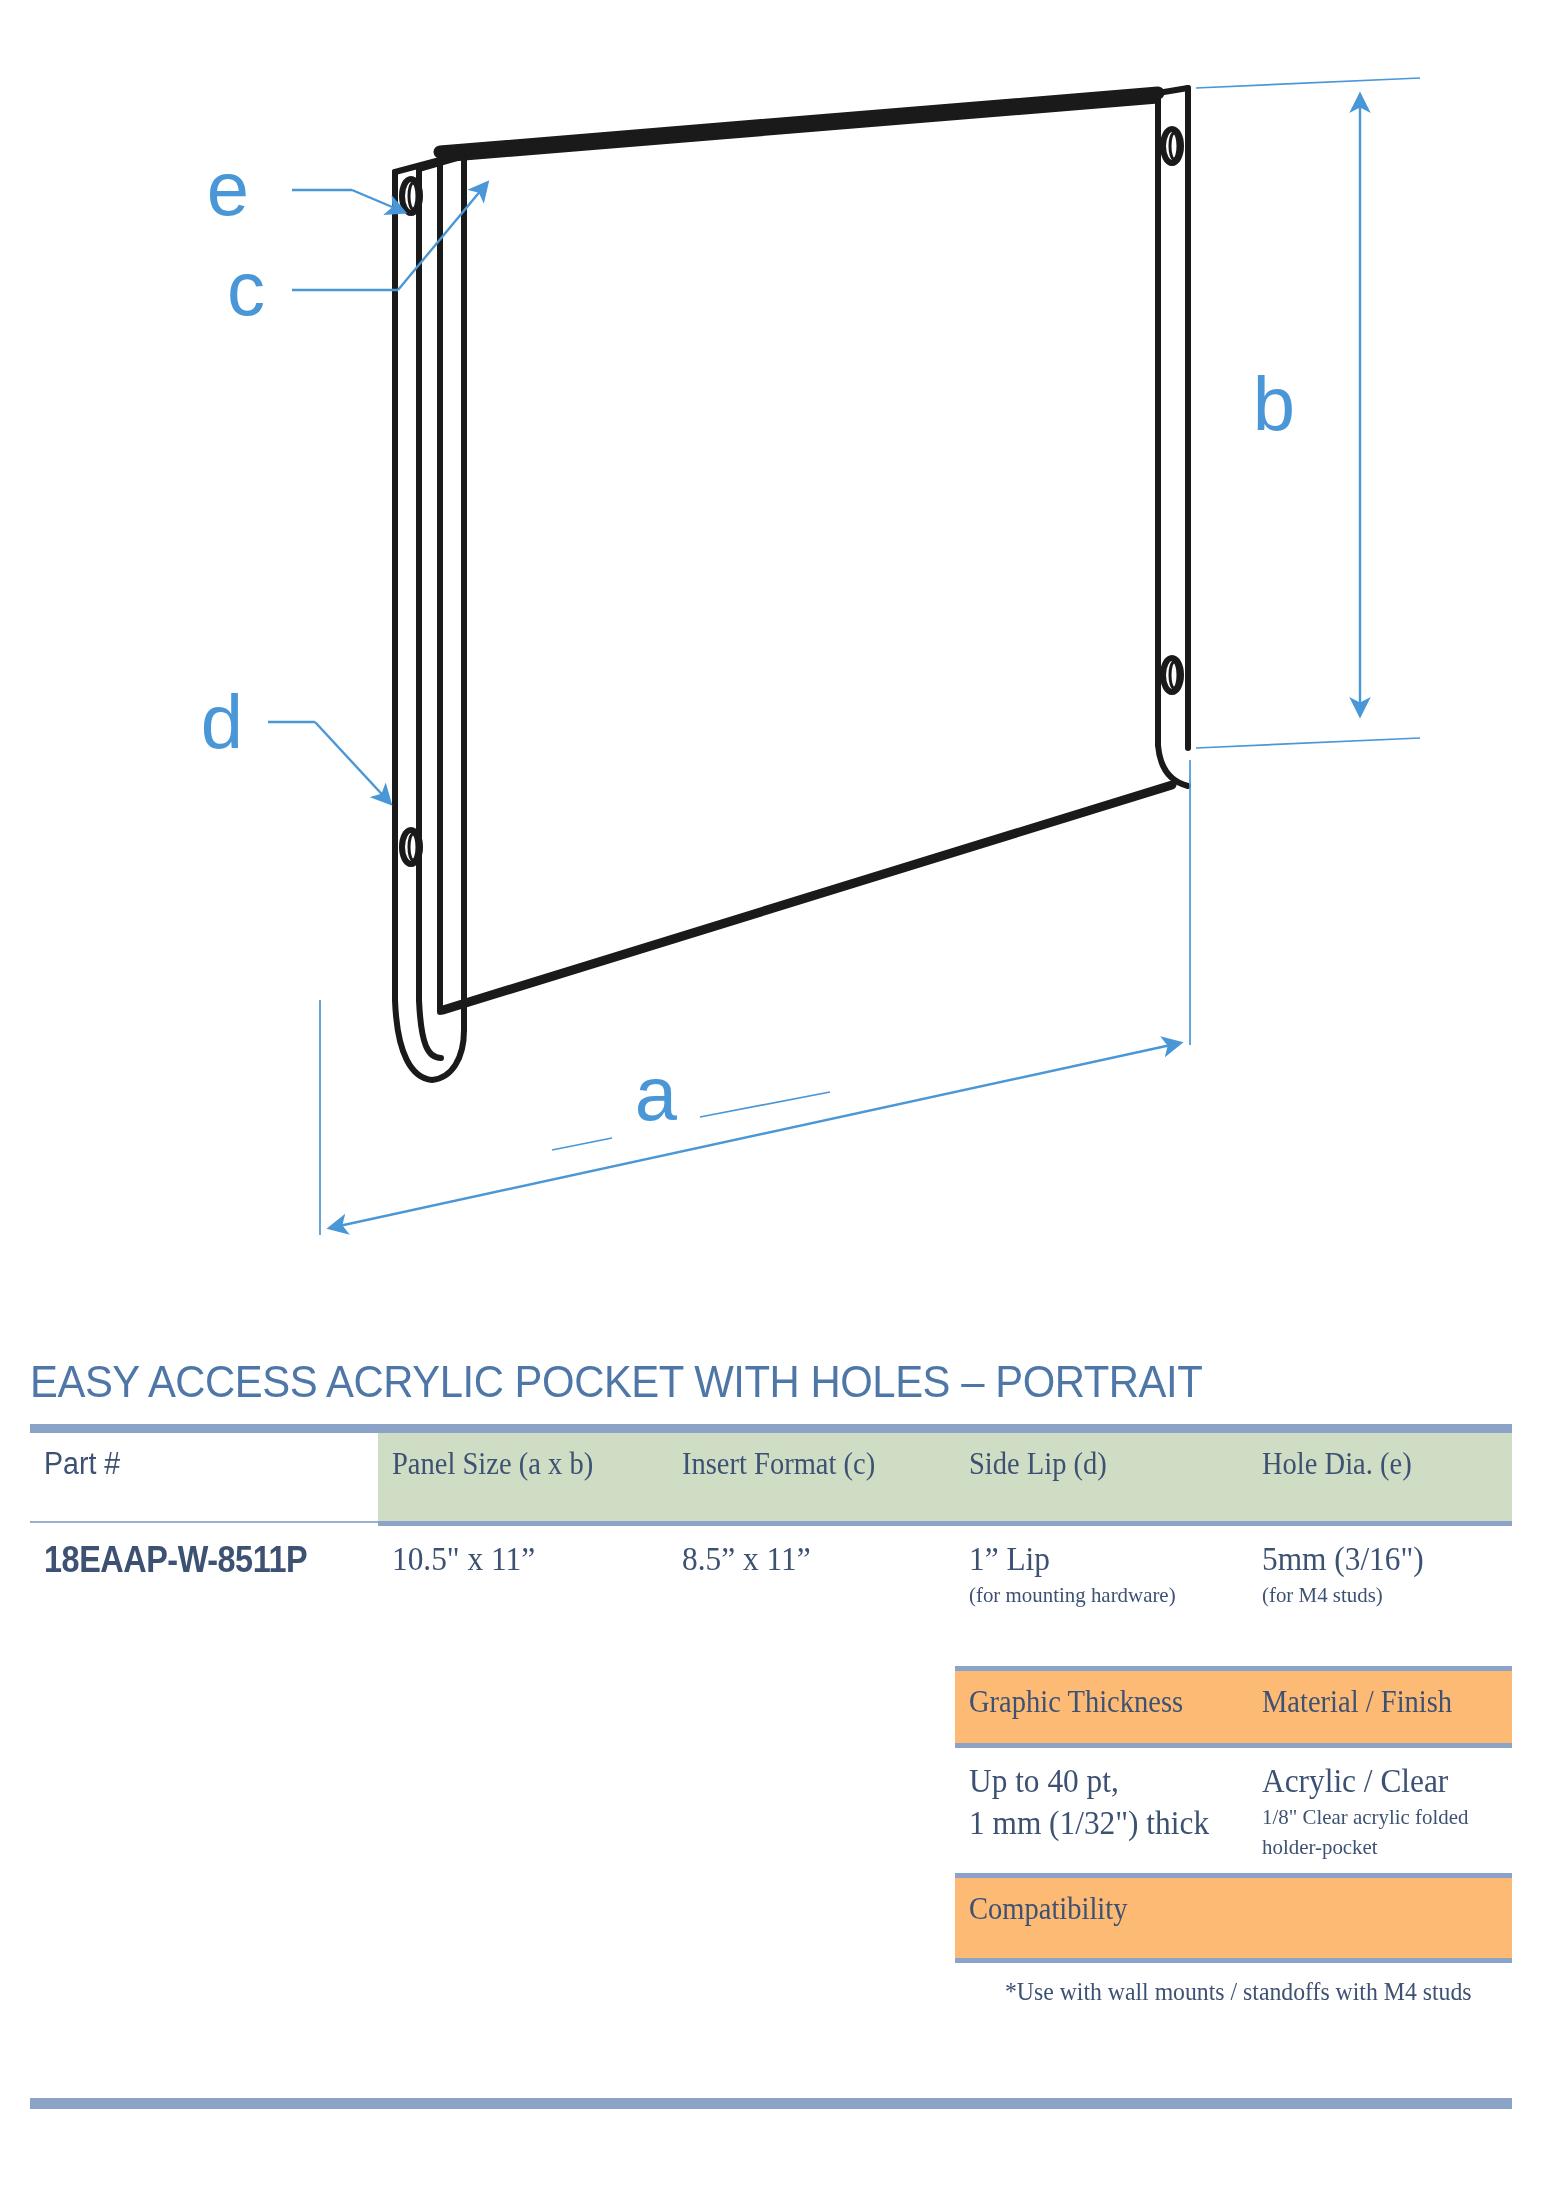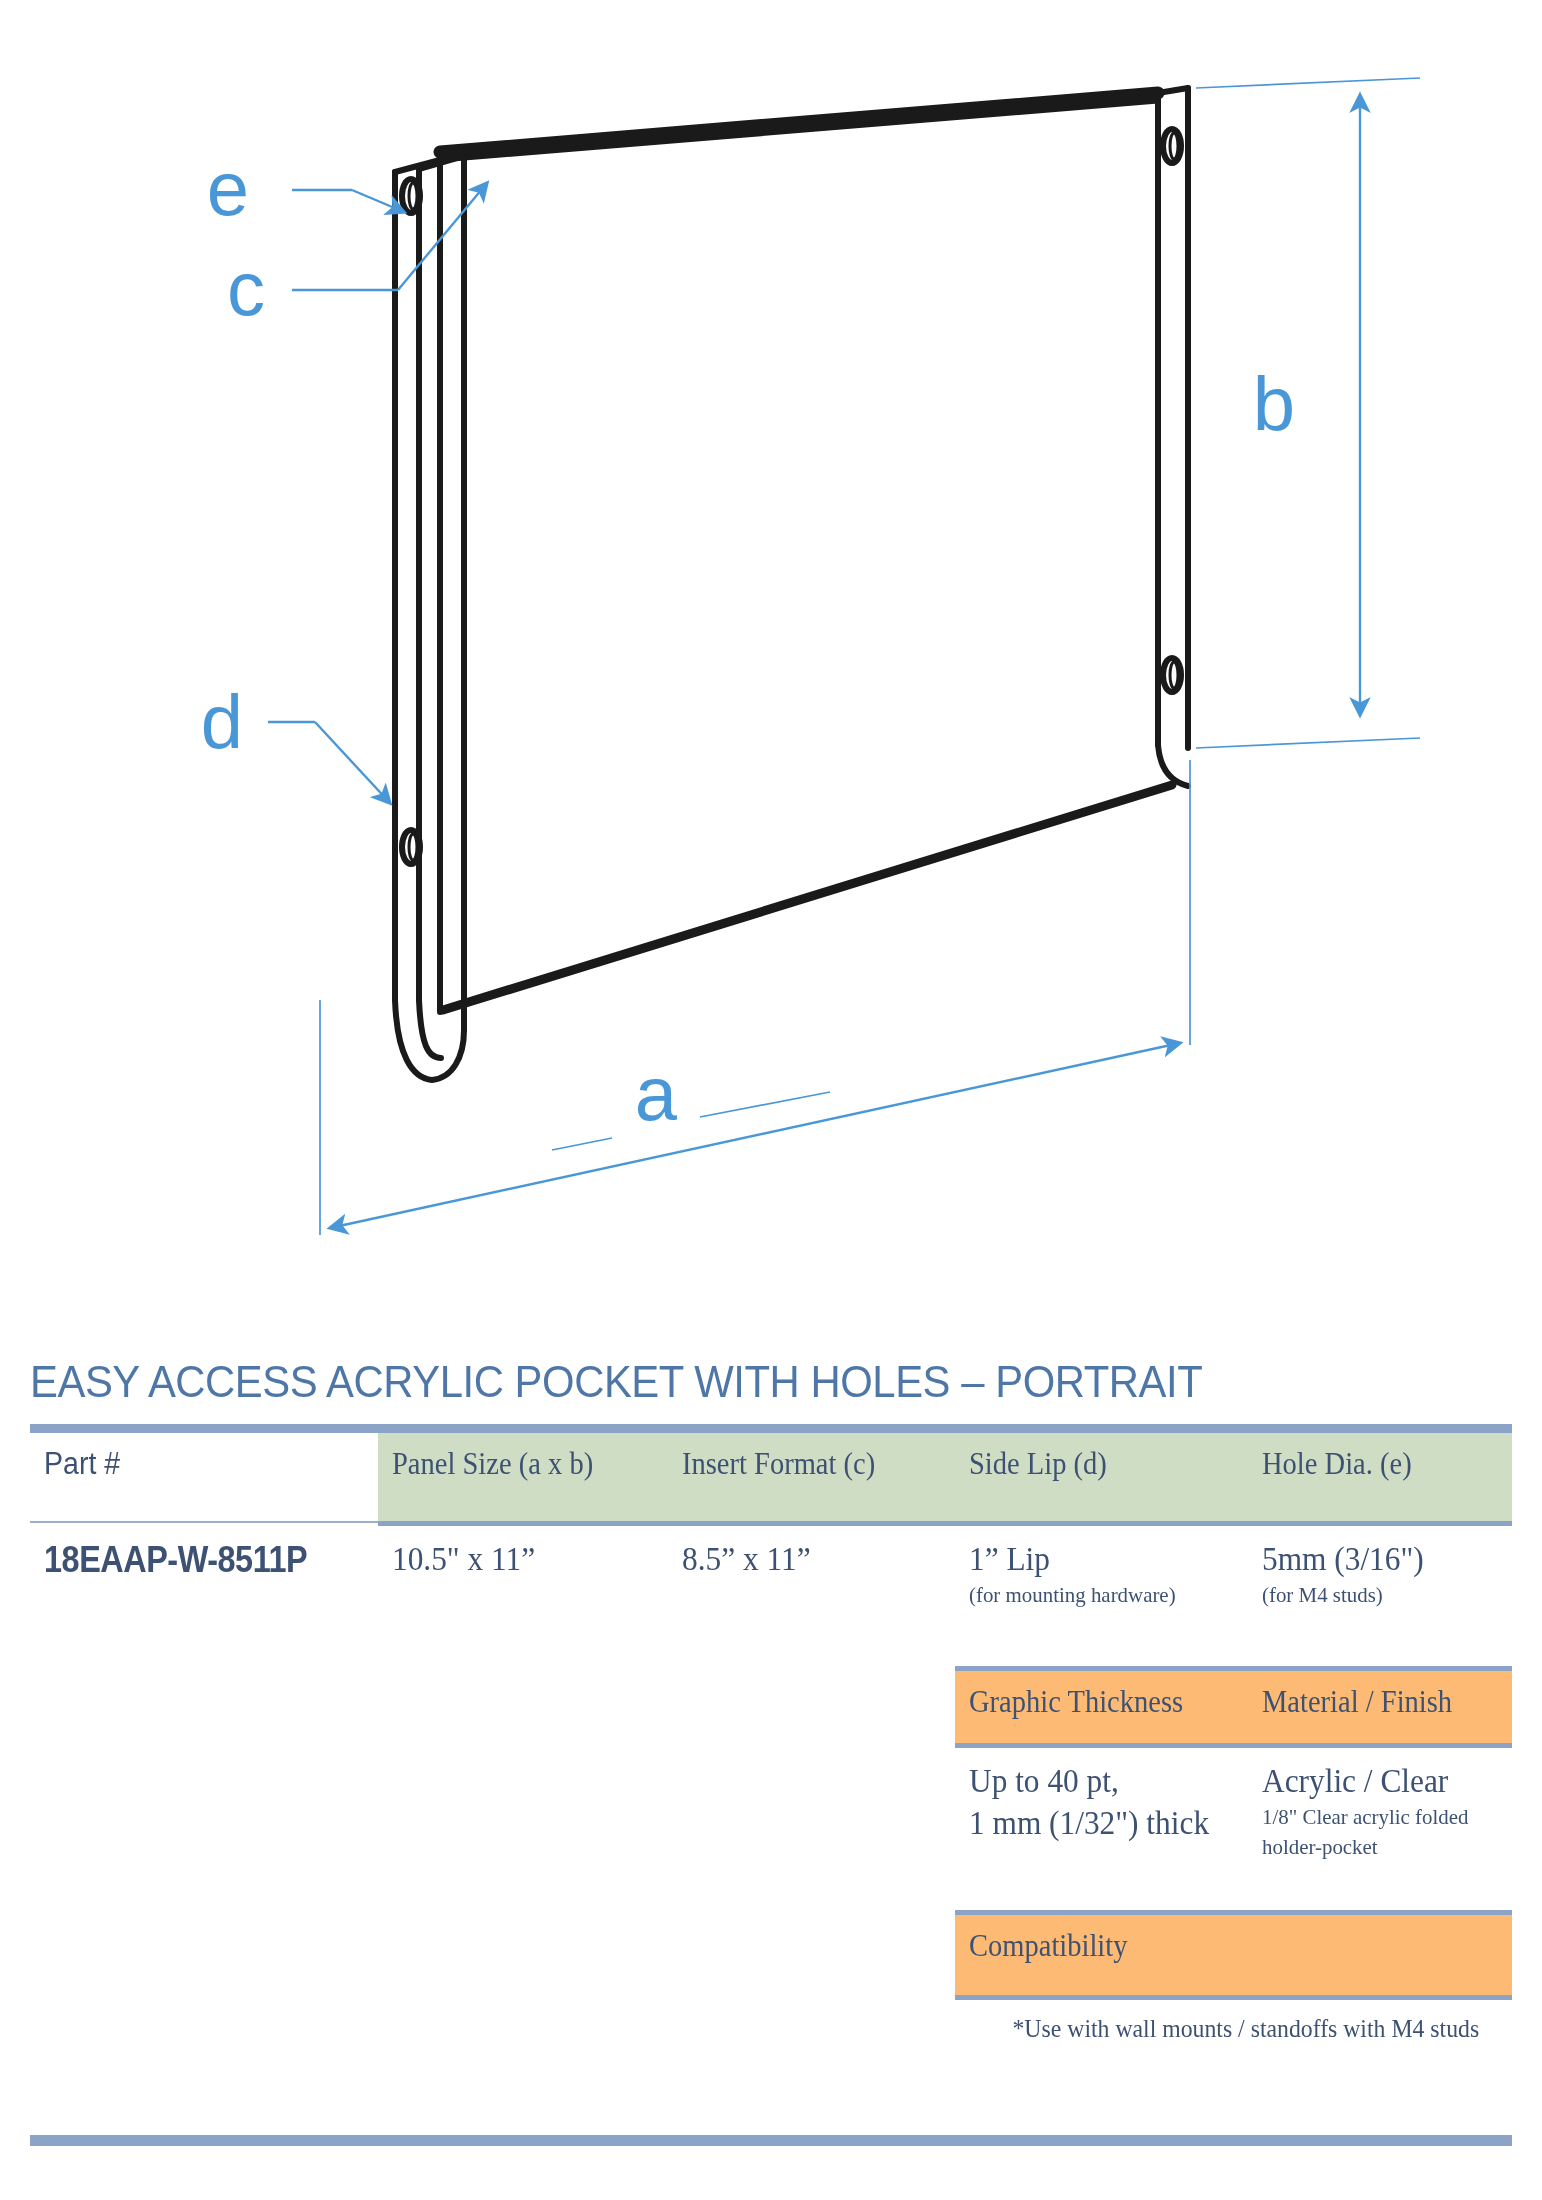--- a/index.html
+++ b/index.html
@@ -60,21 +60,21 @@
     width: 1482px;
     table-layout: fixed;
   }
   table.spec-table td {
     vertical-align: top;
     padding: 0;
     border: 0;
   }
 
   .cell-pad {
-    padding: 12px 6px 10px 14px;
+    padding: 12px 14px 10px 14px;
   }
 
   .col-sep {
     border-left: 2px solid #9bb0cf;
     font-family: Liberation Serif, serif;
   }
 
   .hdr-green {
     background: #cfddc5;
   }
@@ -353,21 +353,21 @@
       <td class="col-sep"></td>
       <td colspan="2">
             <div class="row-rule"></div>
           </td>
     </tr>
 
     <tr>
       <td></td>
       <td class="col-sep"></td>
       <td class="col-sep"></td>
-      <td class="col-sep" style="height:162px;">
+      <td class="col-sep" style="height:125px;">
         <div class="cell-pad">
           <div class="val-main">Up to 40 pt,</div>
           <div class="val-main">1 mm (1/32") thick</div>
         </div>
       </td>
       <td class="col-sep">
         <div class="cell-pad">
           <div class="val-main">Acrylic / Clear</div>
           <div class="val-sub">1/8" Clear acrylic folded</div>
           <div class="val-sub">holder-pocket</div>

